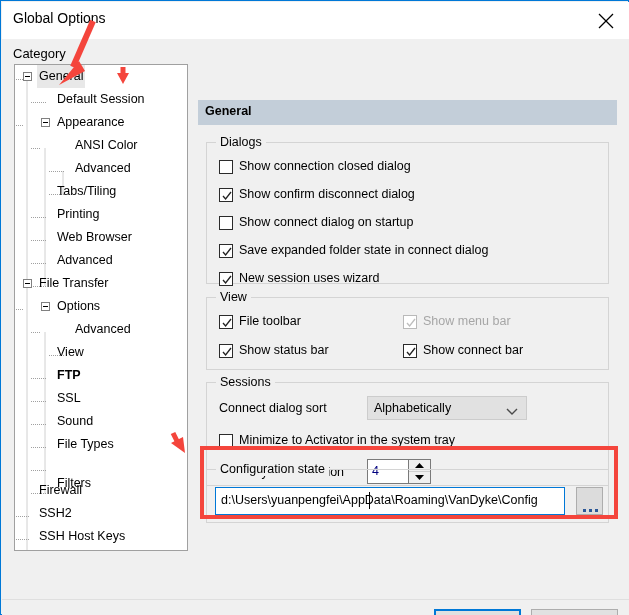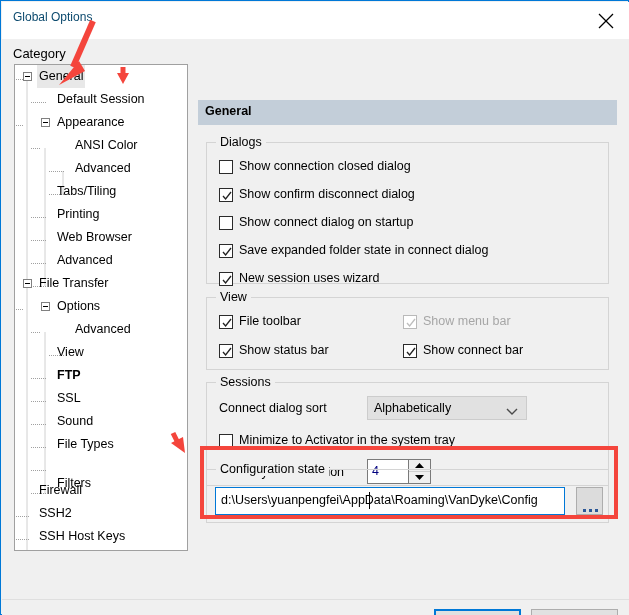--- a/index.html
+++ b/index.html
@@ -30,22 +30,22 @@
     position: absolute;
     left: 1px; top: 1px;
     width: 627px;
     height: 37px;
     background: #ffffff;
     box-sizing: border-box;
   }
   #title-text {
     position: absolute;
     left: 11px; top: 8px;
-    font-size: 12px;
-    color: #0c4a6e;
+    font-size: 14px;
+    color: #000000;
     white-space: nowrap;
   }
   #close-btn {
     position: absolute;
     right: 0px; top: 0px;
     width: 46px; height: 37px;
     cursor: pointer;
   }
   #close-btn svg { position:absolute; left:15px; top:11px; }
 

